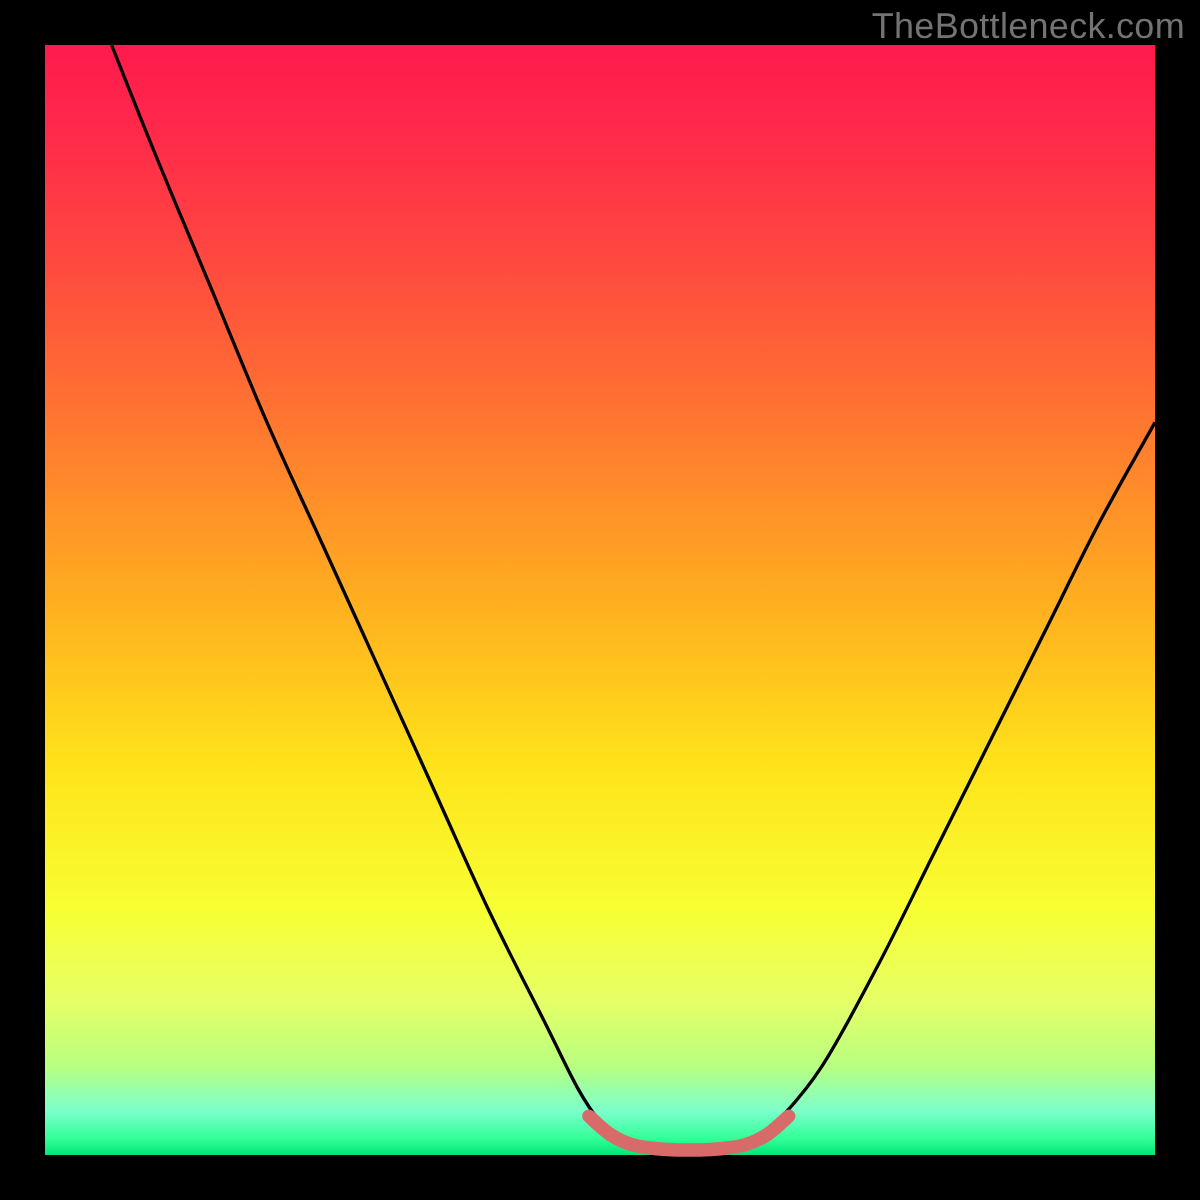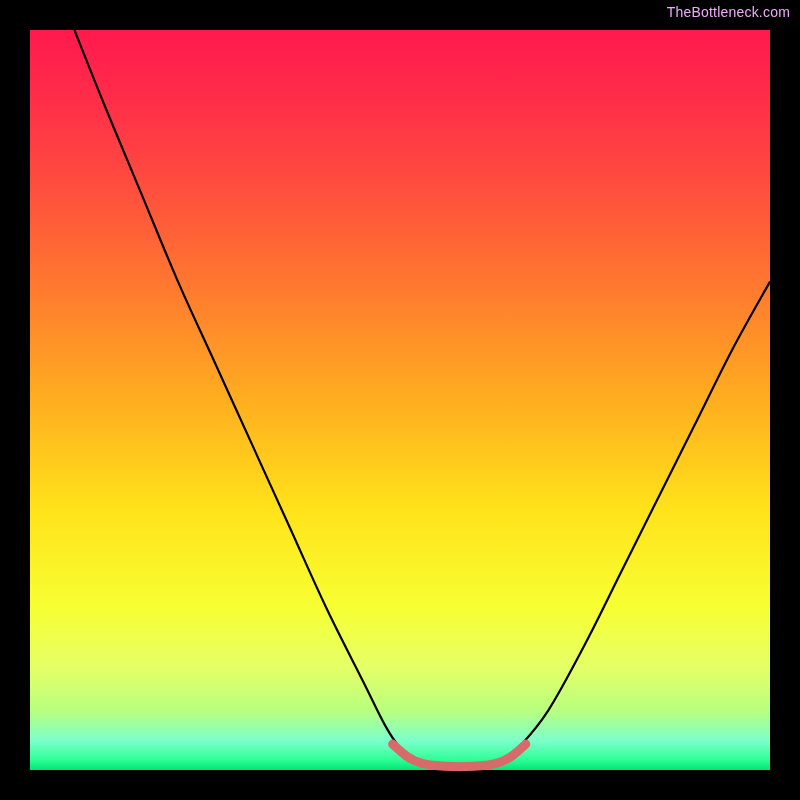--- a/index.html
+++ b/index.html
@@ -16,22 +16,22 @@
     top: 0;
     left: 0;
     width: 800px;
     height: 800px;
     background: #000;
   }
   .watermark {
     position: absolute;
     top: 4px;
     right: 10px;
-    color: #f0abfc;
-    font-size: 14px;
+    color: #737373;
+    font-size: 24px;
     font-weight: 500;
     z-index: 10;
     letter-spacing: 0.2px;
   }
   svg {
     position: absolute;
     top: 0;
     left: 0;
   }
 </style>

